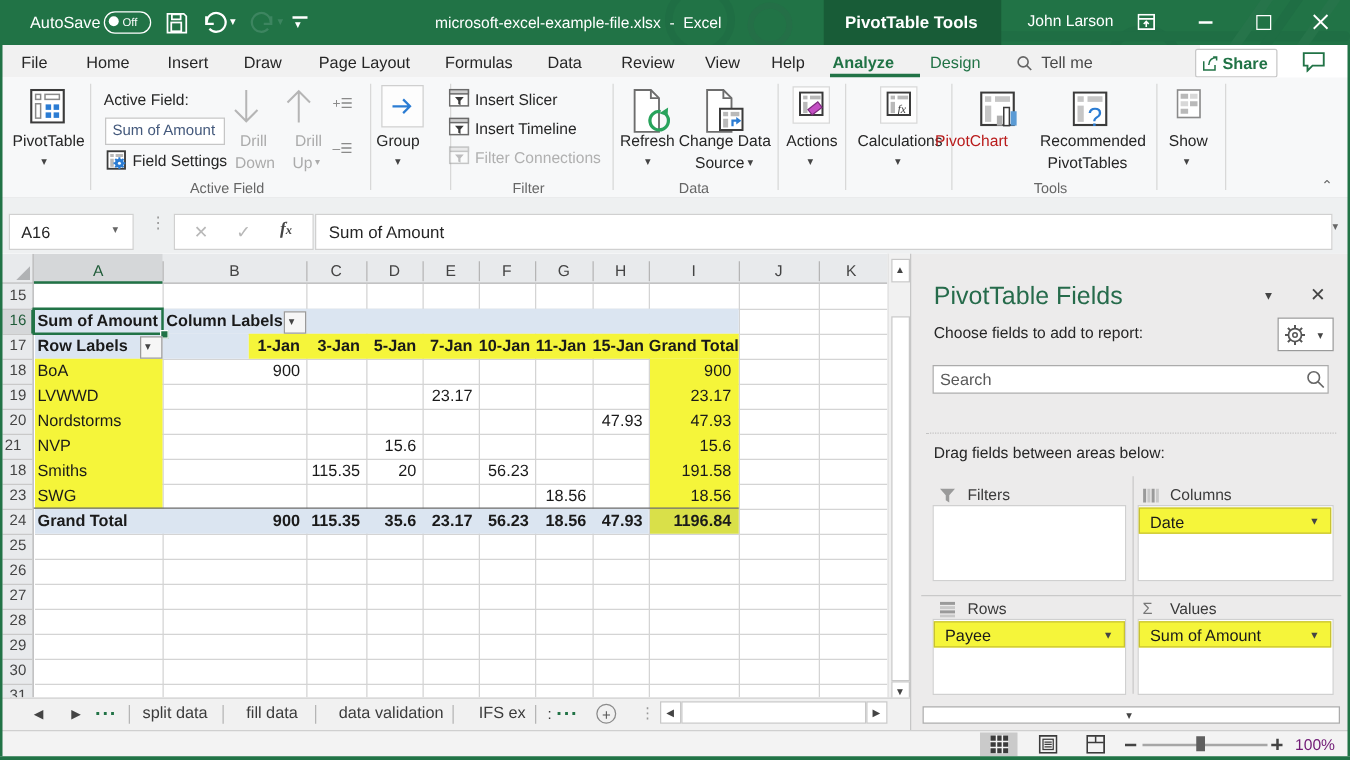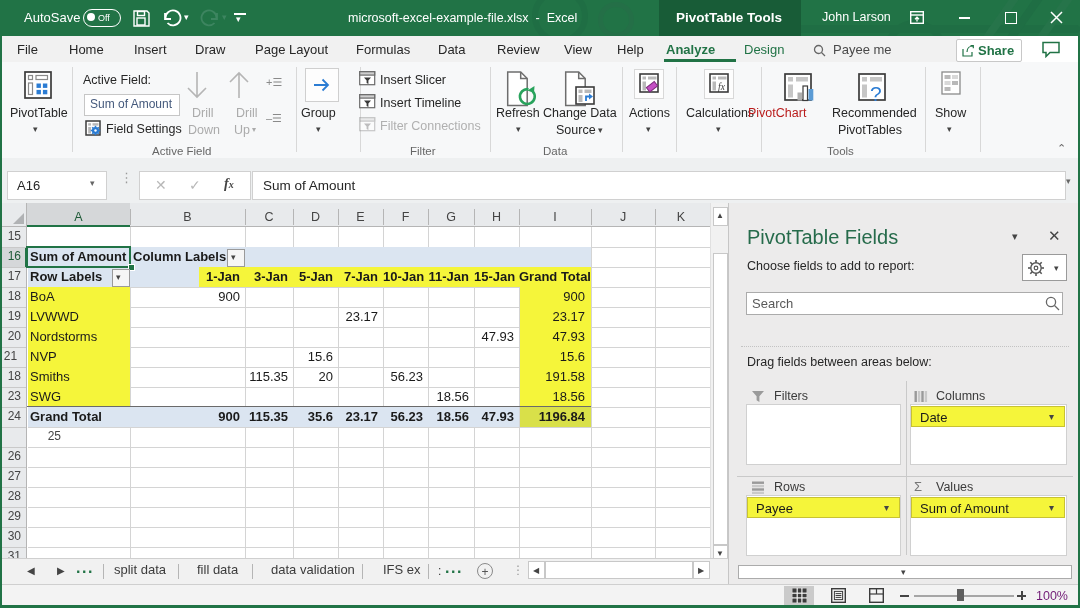--- a/index.html
+++ b/index.html
@@ -78,21 +78,21 @@
   <div class="tx" style="left:497px;top:6px;font-size:13px;color:#262626;">Review</div>
   <div class="tx" style="left:564px;top:6px;font-size:13px;color:#262626;">View</div>
   <div class="tx" style="left:617px;top:6px;font-size:13px;color:#262626;">Help</div>
   <div class="tx" style="left:666px;top:6px;font-size:13px;color:#217346;font-weight:bold;">Analyze</div>
   <div class="abs" style="left:664px;top:23px;width:72px;height:3px;background:#217346;"></div>
   <div class="tx" style="left:744px;top:6px;font-size:13px;color:#217346;">Design</div>
   <svg class="abs" style="left:813px;top:8px;" width="13" height="13" viewBox="0 0 13 13">
     <circle cx="5.5" cy="5.5" r="4" fill="none" stroke="#666" stroke-width="1.3"></circle>
     <line x1="8.5" y1="8.5" x2="12" y2="12" stroke="#666" stroke-width="1.3"></line>
   </svg>
-  <div class="tx" style="left:833px;top:6px;font-size:13px;color:#494949;">Payee me</div>
+  <div class="tx" style="left:833px;top:6px;font-size:13px;color:#494949;">Tell me</div>
   <div class="abs" style="left:956px;top:3px;width:64px;height:21px;background:#fff;border:1px solid #c8c8c8;border-radius:2px;">
     <svg class="abs" style="left:5px;top:4px;" width="13" height="13" viewBox="0 0 13 13">
       <path d="M1 5 v7 h9 v-4" fill="none" stroke="#217346" stroke-width="1.2"></path>
       <path d="M5 8 c0-4 3-6 6-6 M8.5 1.5 h2.8 v2.8" fill="none" stroke="#217346" stroke-width="1.2"></path>
     </svg>
     <div class="tx" style="left:21px;top:3px;font-size:13px;color:#217346;font-weight:bold;">Share</div>
   </div>
   <svg class="abs" style="left:1041px;top:5px;" width="20" height="17" viewBox="0 0 20 17">
     <path d="M2 1.5 h16 v10 h-9 l-4 4 v-4 h-3 z" fill="none" stroke="#217346" stroke-width="1.5"></path>
   </svg>
@@ -320,21 +320,21 @@
   <div class="tx" style="left:0;top:26px;width:21px;text-align:right;color:#444;font-size:12px;">15</div>
   <div class="tx" style="left:0;top:46px;width:21px;text-align:right;color:#1f5b38;font-size:12px;">16</div>
   <div class="tx" style="left:0;top:66px;width:21px;text-align:right;color:#444;font-size:12px;">17</div>
   <div class="tx" style="left:0;top:86px;width:21px;text-align:right;color:#444;font-size:12px;">18</div>
   <div class="tx" style="left:0;top:106px;width:21px;text-align:right;color:#444;font-size:12px;">19</div>
   <div class="tx" style="left:0;top:126px;width:21px;text-align:right;color:#444;font-size:12px;">20</div>
   <div class="tx" style="left:0;top:146px;width:21px;text-align:center;color:#444;font-size:12px;">21</div>
   <div class="tx" style="left:0;top:166px;width:21px;text-align:right;color:#444;font-size:12px;">18</div>
   <div class="tx" style="left:0;top:186px;width:21px;text-align:right;color:#444;font-size:12px;">23</div>
   <div class="tx" style="left:0;top:206px;width:21px;text-align:right;color:#444;font-size:12px;">24</div>
-  <div class="tx" style="left:0;top:226px;width:21px;text-align:right;color:#444;font-size:12px;padding-left:40px;">25</div>
+  <div class="tx" style="left:0;top:226px;width:21px;text-align:right;color:#444;font-size:12px;">25</div>
   <div class="tx" style="left:0;top:246px;width:21px;text-align:right;color:#444;font-size:12px;">26</div>
   <div class="tx" style="left:0;top:266px;width:21px;text-align:right;color:#444;font-size:12px;">27</div>
   <div class="tx" style="left:0;top:286px;width:21px;text-align:right;color:#444;font-size:12px;">28</div>
   <div class="tx" style="left:0;top:306px;width:21px;text-align:right;color:#444;font-size:12px;">29</div>
   <div class="tx" style="left:0;top:326px;width:21px;text-align:right;color:#444;font-size:12px;">30</div>
   <div class="tx" style="left:0;top:346px;width:21px;text-align:right;color:#444;font-size:12px;">31</div>
 
   <div class="abs" style="left:2px;top:44px;width:24px;height:1px;background:#c9c9c9;"></div>
   <div class="abs" style="left:2px;top:64px;width:24px;height:1px;background:#c9c9c9;"></div>
   <div class="abs" style="left:2px;top:84px;width:24px;height:1px;background:#c9c9c9;"></div>

